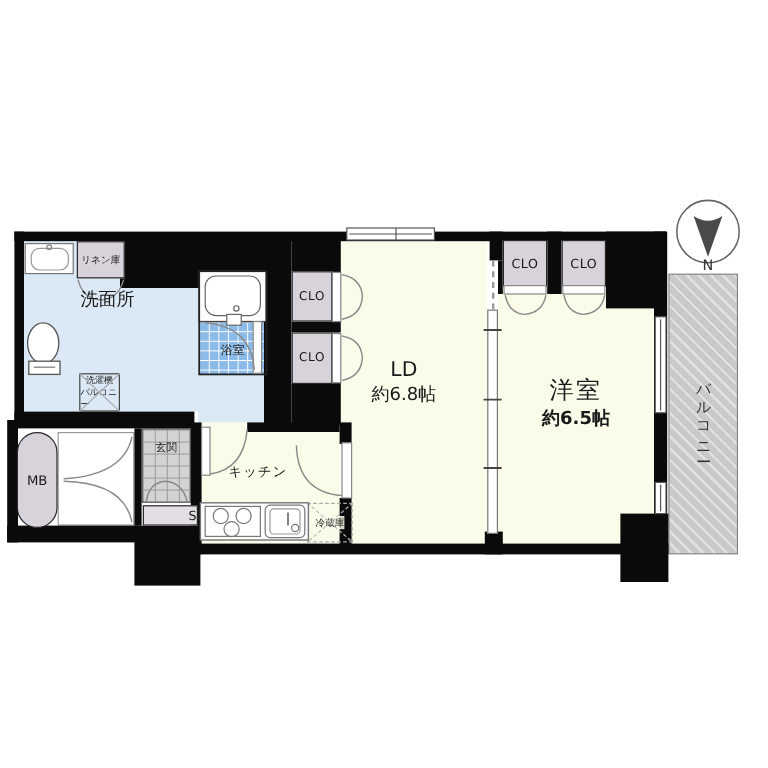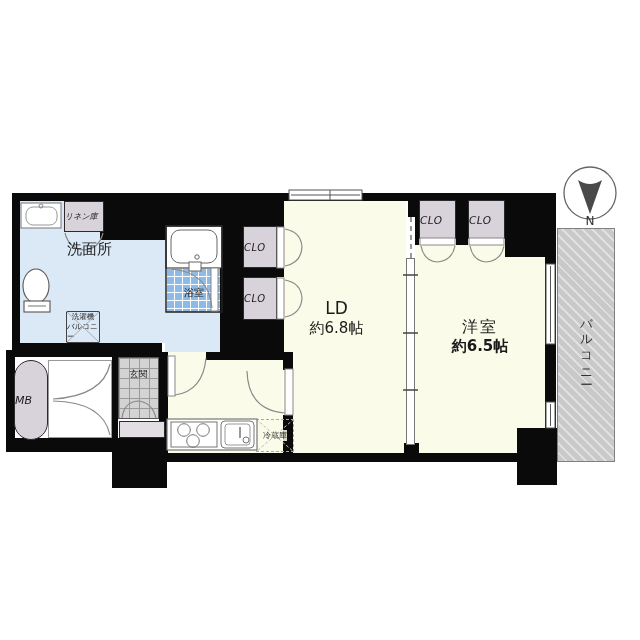--- a/index.html
+++ b/index.html
@@ -2,21 +2,21 @@
 <html><head>
 <meta charset="utf-8">
 <style>
   html,body{margin:0;padding:0;background:#fff;}
   .canvas{position:relative;width:640px;height:640px;background:#fff;overflow:hidden;
           font-family:"DejaVu Sans","Liberation Sans",sans-serif;color:#1a1a1a;}
   .wall{position:absolute;background:#0a0a0a;}
   .floor-blue{position:absolute;background:#dbe9f6;}
   .floor-cream{position:absolute;background:#fafbe9;}
   .gbox{position:absolute;background:#d8d2da;border:1.5px solid #2a2a2a;
-        display:flex;align-items:center;box-sizing:border-box;font-style:italic;}
+        display:flex;align-items:center;justify-content:center;box-sizing:border-box;}
   .wbox{position:absolute;background:#ffffff;border:1.5px solid #2a2a2a;
         display:flex;flex-direction:column;align-items:center;justify-content:center;box-sizing:border-box;}
   .tile-genkan{position:absolute;background:
       linear-gradient(#9a9a9a 1px,transparent 1px),
       linear-gradient(90deg,#9a9a9a 1px,transparent 1px),#d3d3d3;
       background-size:10px 10px;box-sizing:border-box;border:1px solid #555;}
   .tile-bath{position:absolute;background:
       linear-gradient(#fff 1px,transparent 1px),
       linear-gradient(90deg,#fff 1px,transparent 1px),#8cbae9;
       background-size:8px 8px;}
@@ -182,23 +182,24 @@
 
     <g>
       <circle cx="590" cy="193" r="26" fill="#fff" stroke="#666" stroke-width="1.3"></circle>
       <path d="M578 180 L590 214 L602 180 Q590 188 578 180 Z" fill="#4a4a4a"></path>
     </g>
   </svg>
 
   <div class="lbl" style="left:20px;top:238px;width:139px;height:22px;font-size:15px;">洗面所</div>
   <div class="lbl" style="left:166px;top:286px;width:56px;height:14px;font-size:10px;color:#222;">浴室</div>
   <div class="lbl" style="left:118px;top:368px;width:41px;height:14px;font-size:9px;">玄関</div>
+  <div class="lbl" style="left:157px;top:386px;width:116px;height:15px;font-size:11px;letter-spacing:1px;">キッチン</div>
   <div class="lbl" style="left:284px;top:294px;width:105px;height:48px;flex-direction:column;">
     <span style="font-size:17px;">LD</span>
     <span style="font-size:15px;">約6.8帖</span>
   </div>
   <div class="lbl" style="left:415px;top:310px;width:130px;height:52px;flex-direction:column;">
-    <span style="font-size:16px;letter-spacing:2px;font-family:Liberation Serif, serif;">洋室</span>
+    <span style="font-size:20px;letter-spacing:2px;font-family:Liberation Serif, serif;">洋室</span>
     <span style="font-size:15px;font-weight:bold;">約6.5帖</span>
   </div>
   <div class="lbl" style="left:562px;top:213px;width:56px;height:16px;font-size:12px;color:#333;">N</div>
 
 </div>
 
 </body></html>

